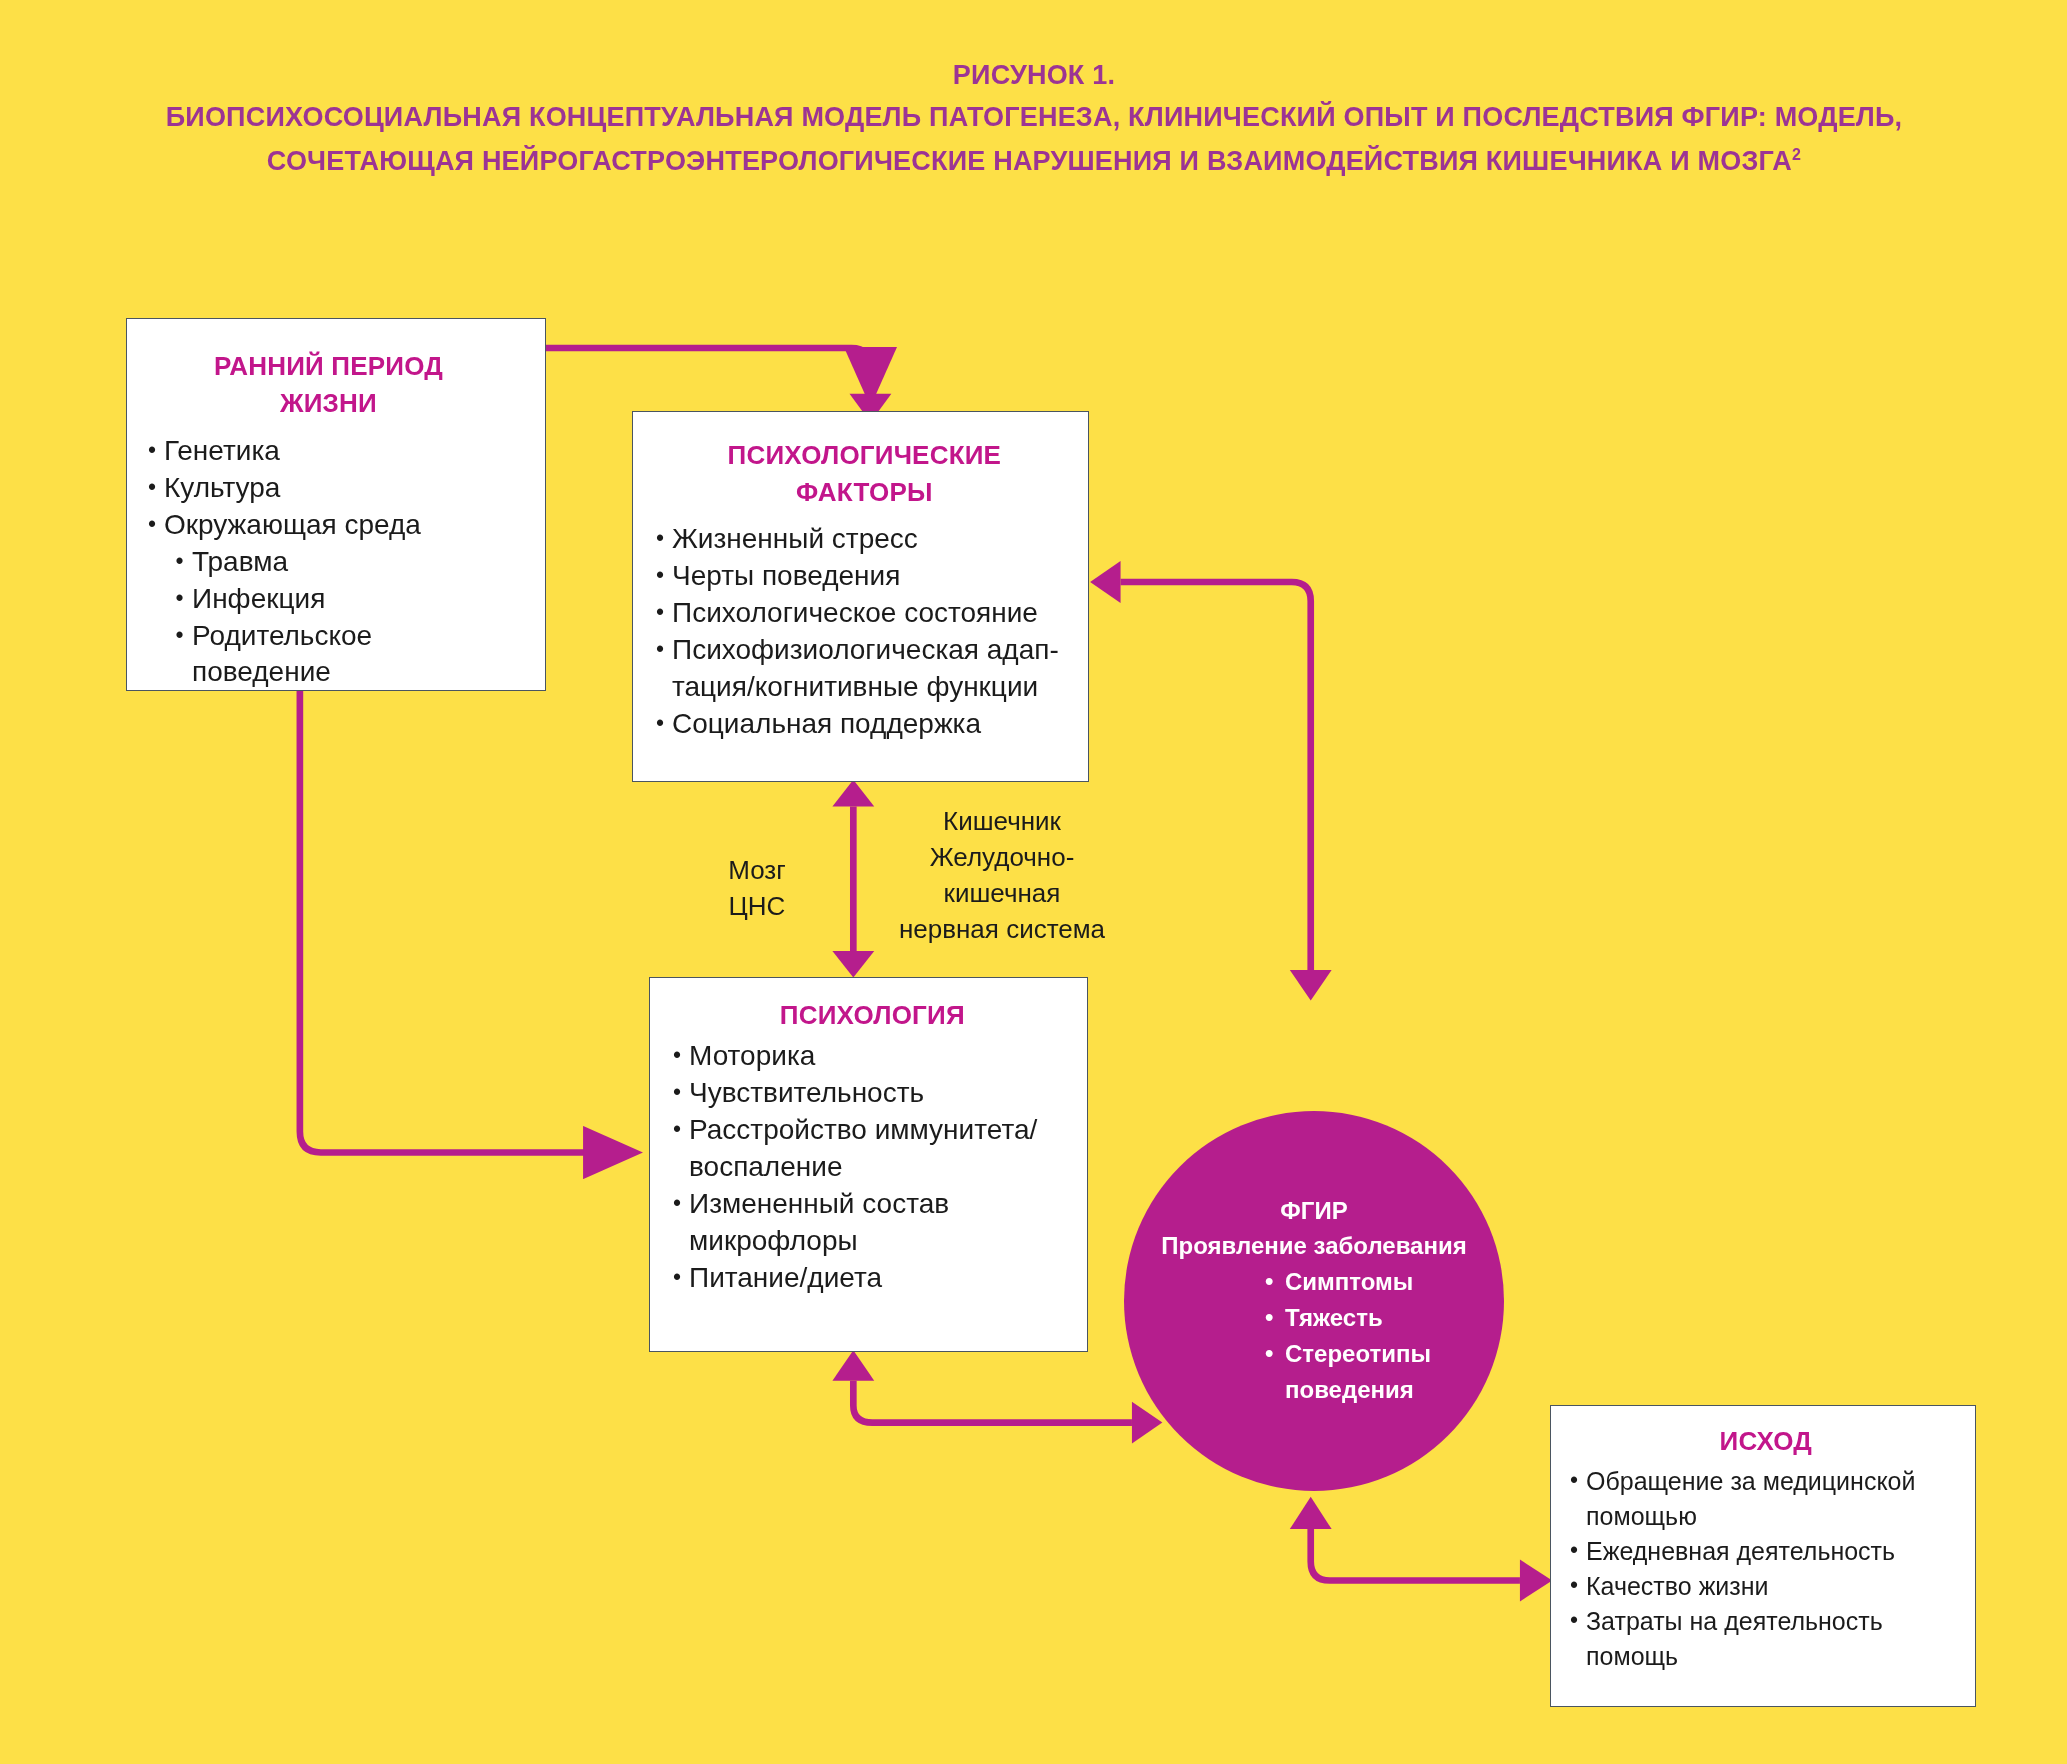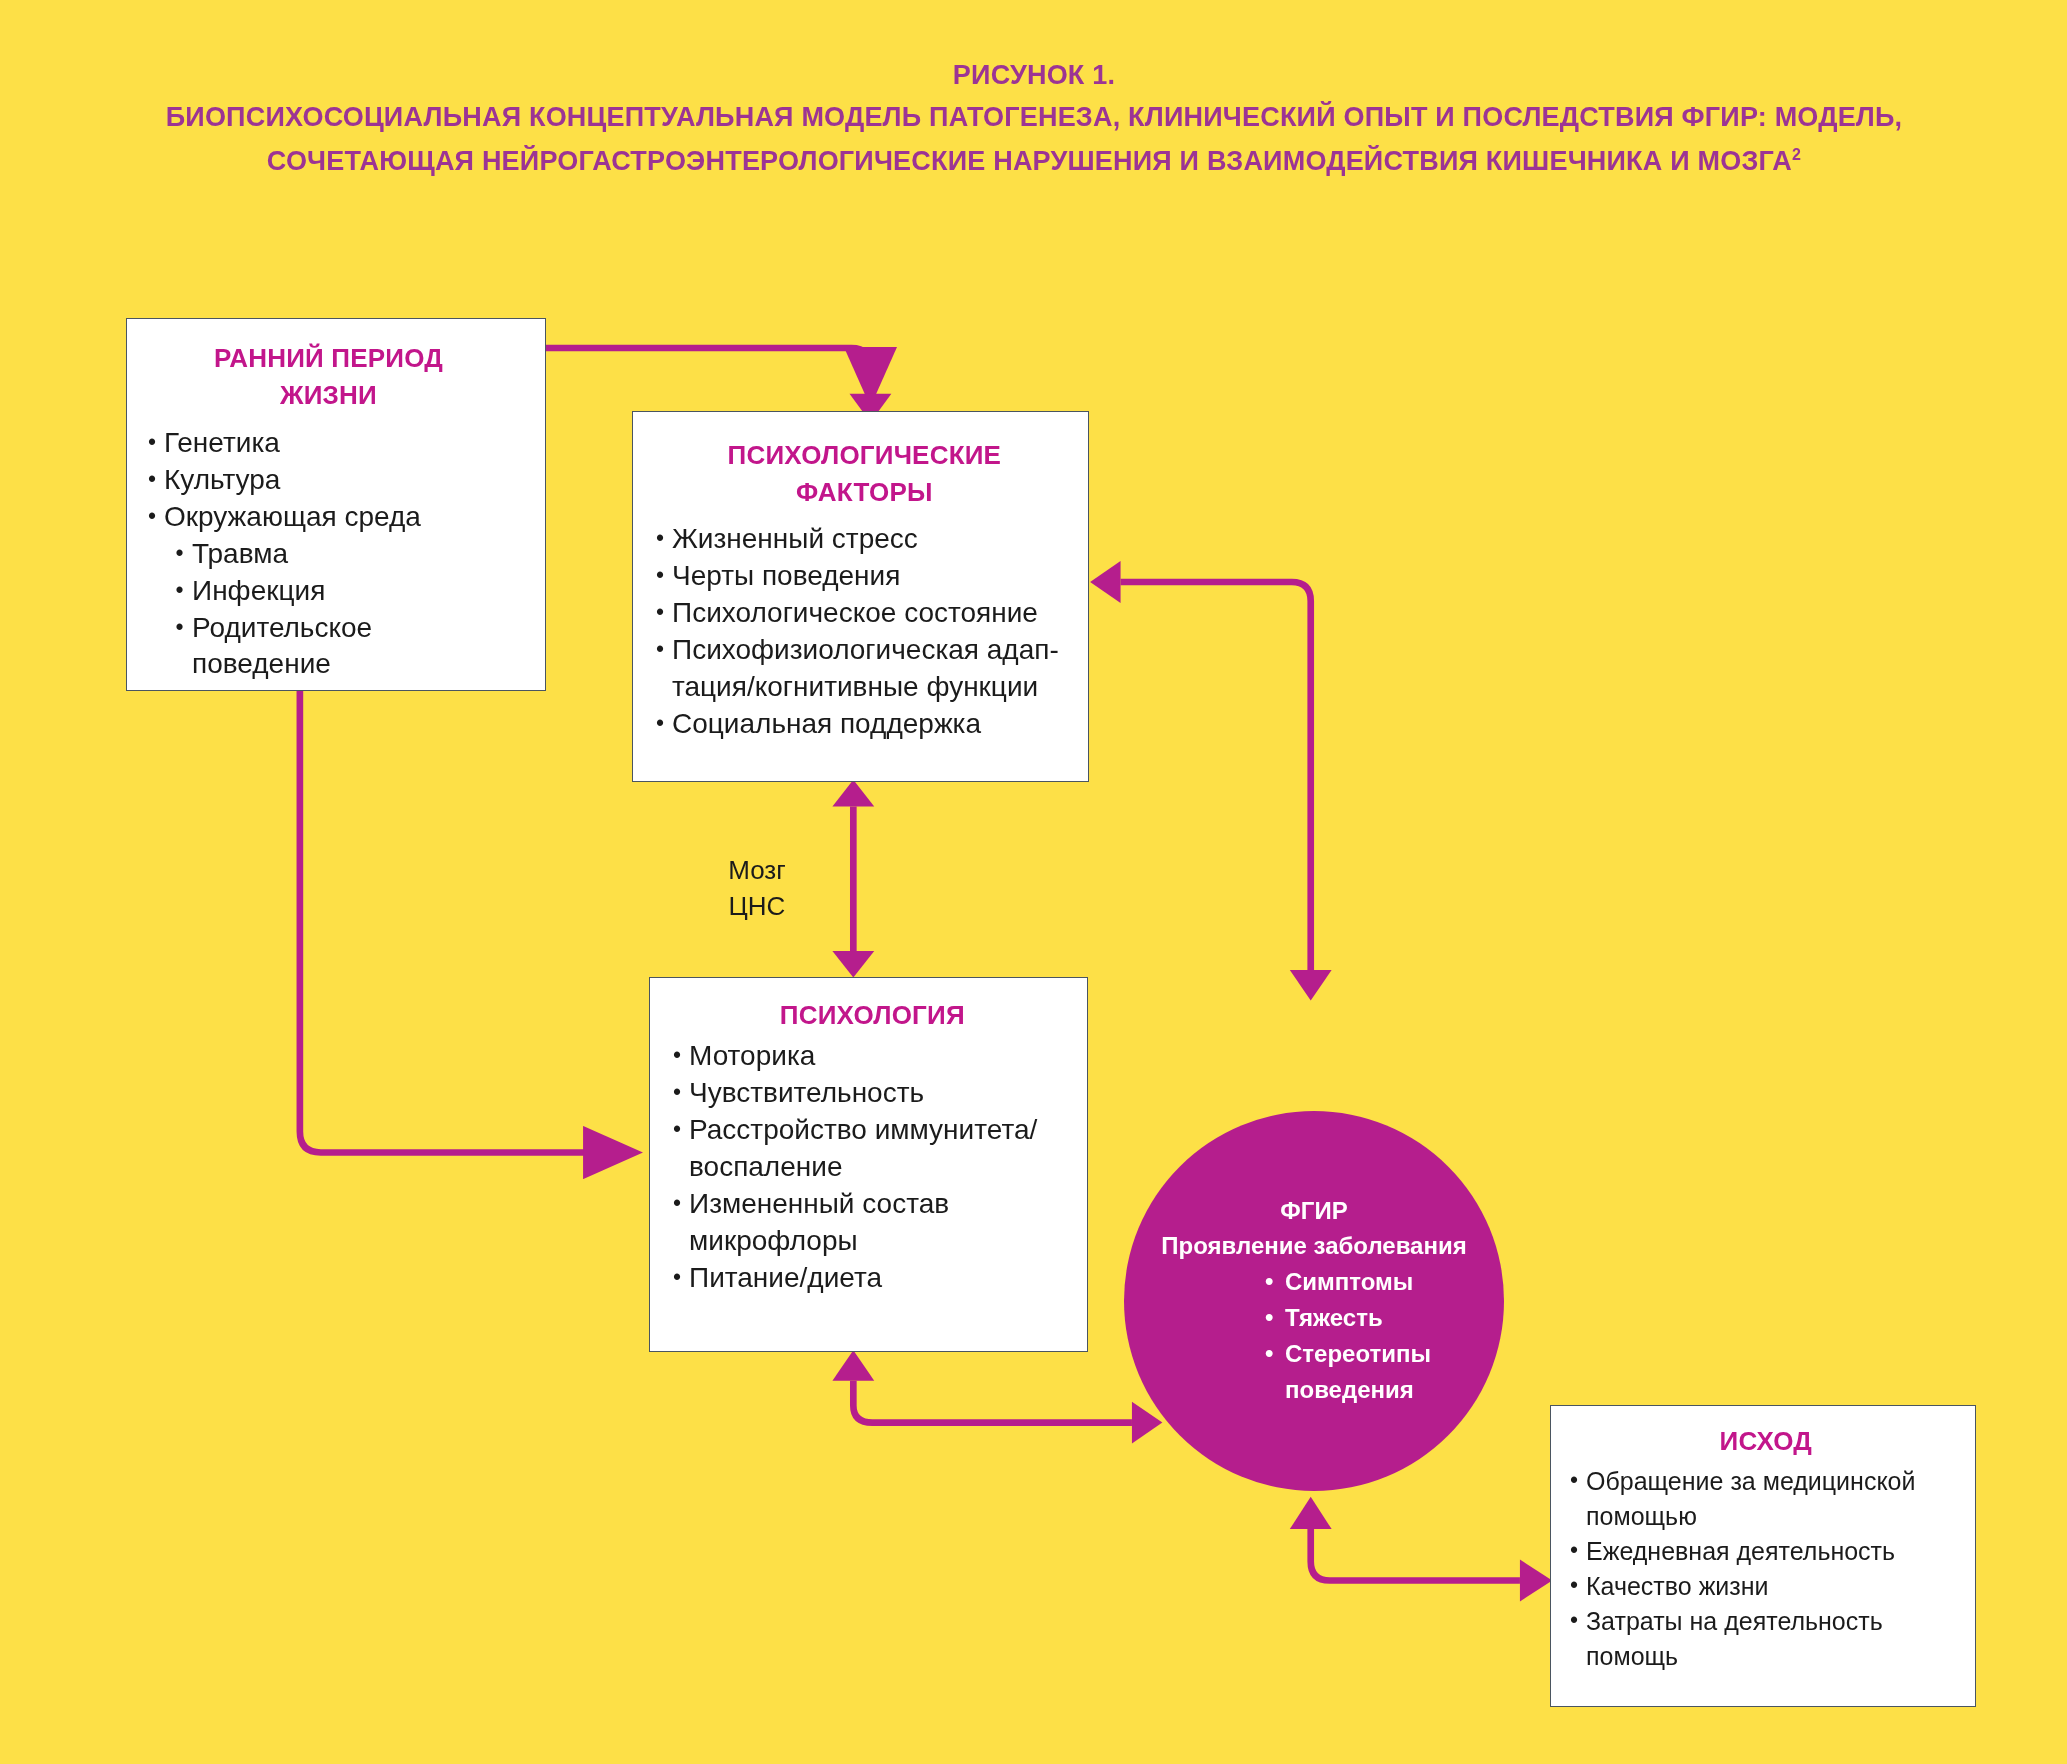--- a/index.html
+++ b/index.html
@@ -85,21 +85,21 @@
   }
 
   
   #box-early-life {
     left: 126px;
     top: 318px;
     width: 420px;
     height: 373px;
     padding: 21px 0 0 0;
   }
-  #box-early-life .inner { padding: 0 34px 0 19px; }
+  #box-early-life .inner { padding: 0 34px 0 19px; margin-top: 8px; }
   #box-early-life .box-title { margin-bottom: 10.5px; }
 
   
   #box-psych-factors {
     left: 632px;
     top: 411px;
     width: 457px;
     height: 371px;
     padding: 25px 0 0 0;
   }
@@ -294,20 +294,26 @@
         <li class="cont">тация/когнитивные функции</li>
         <li>Социальная поддержка</li>
       </ul>
     </div>
   </div>
 
   <div class="axis-label" id="label-brain">
     <div>Мозг</div>
     <div>ЦНС</div>
   </div>
+  <div class="axis-label" id="label-gut">
+    <div>Кишечник</div>
+    <div>Желудочно-</div>
+    <div>кишечная</div>
+    <div>нервная система</div>
+  </div>
 
   <div class="node-box" id="box-psychology">
     <div class="inner">
       <div class="box-title">ПСИХОЛОГИЯ</div>
       <ul class="box-list">
         <li>Моторика</li>
         <li>Чувствительность</li>
         <li>Расстройство иммунитета/</li>
         <li class="cont">воспаление</li>
         <li>Измененный состав</li>

